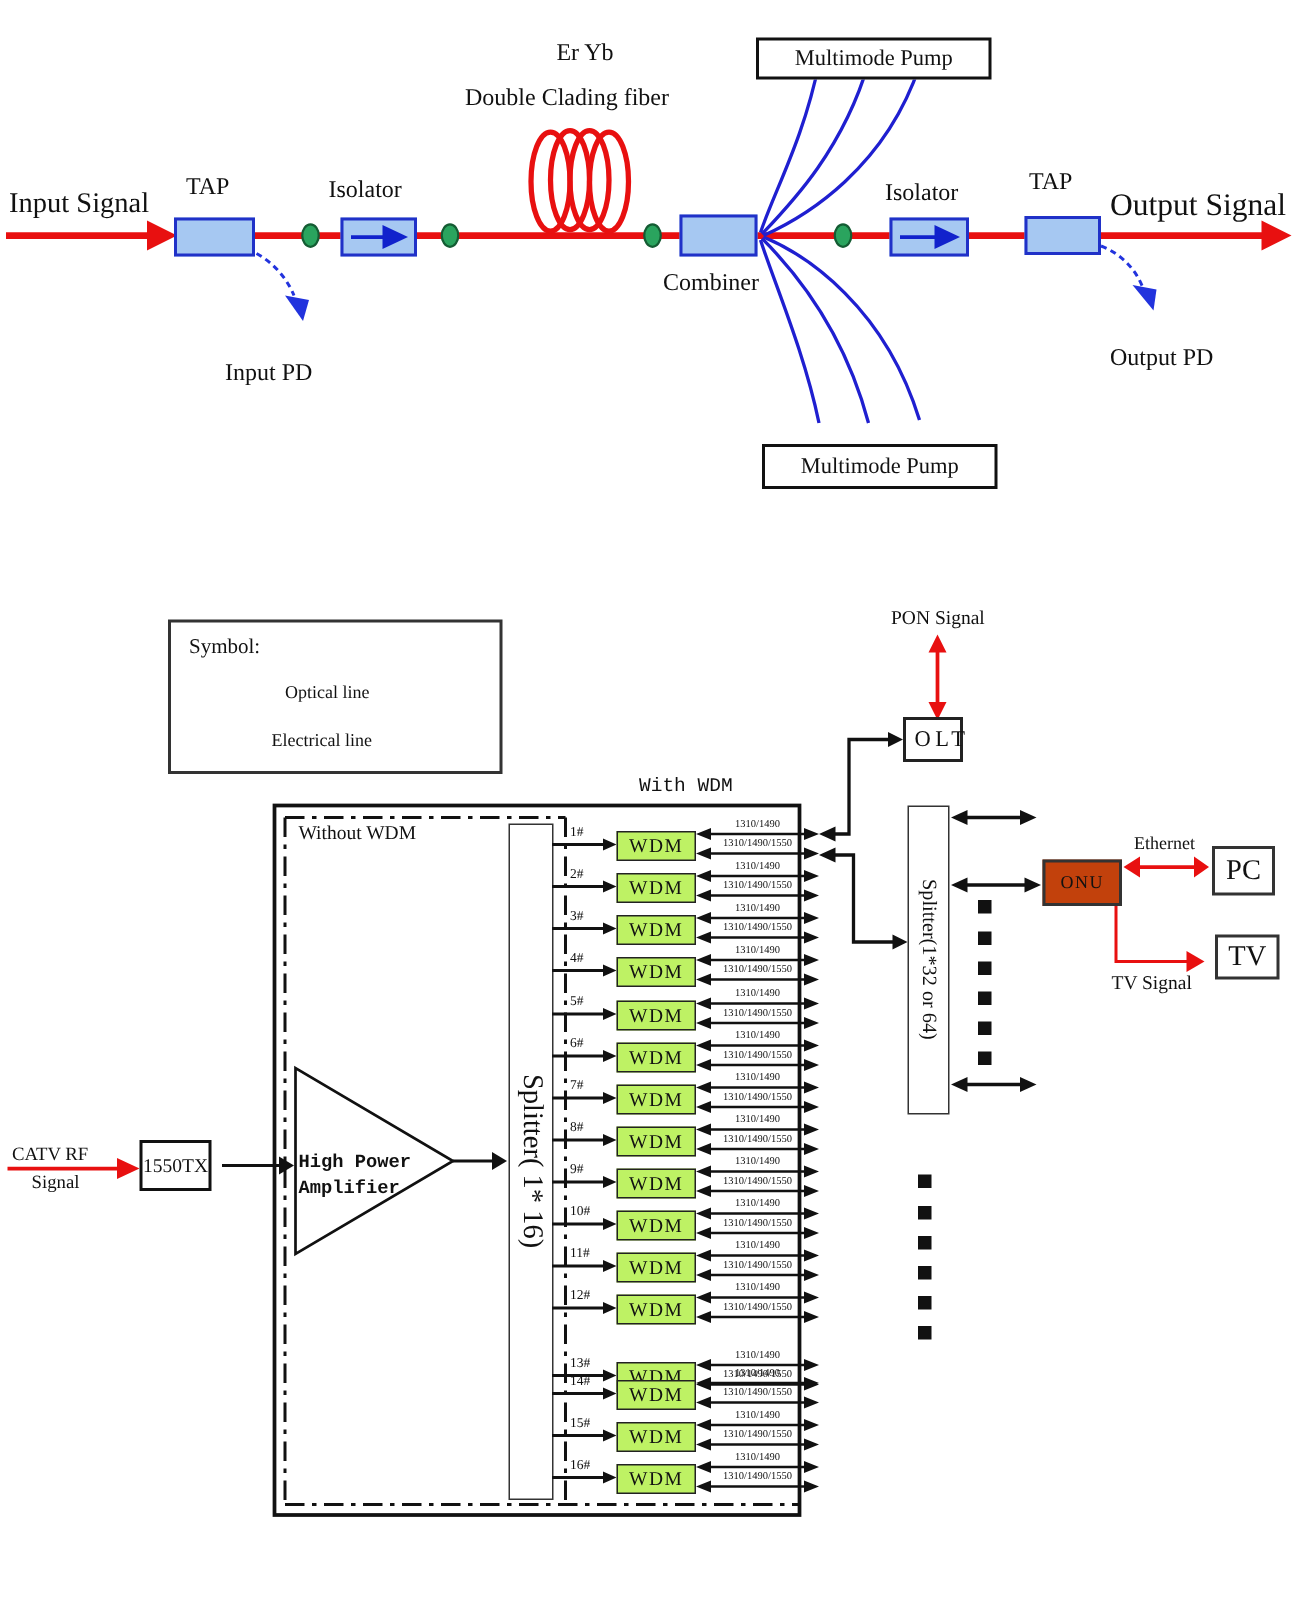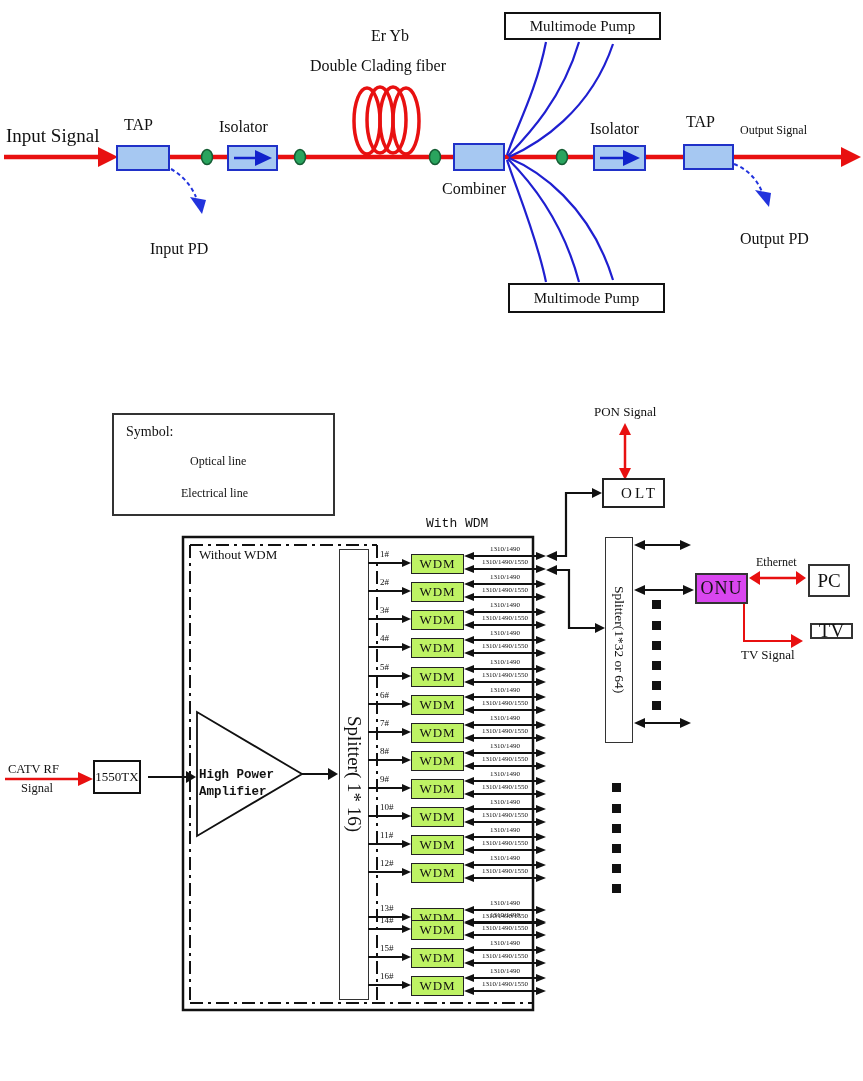--- a/index.html
+++ b/index.html
@@ -3,23 +3,23 @@
 <meta charset="utf-8">
 <style>
   html,body{margin:0;padding:0;background:#fff;}
   .stage{position:relative;width:863px;height:1081px;background:#fff;overflow:hidden;
          font-family:"Liberation Serif", serif;color:#111;}
   .stage svg.overlay{position:absolute;left:0;top:0;z-index:1;}
   .lbl{position:absolute;z-index:3;white-space:nowrap;line-height:1.15;}
   .box{position:absolute;z-index:2;display:flex;align-items:center;justify-content:center;box-sizing:border-box;}
   .bluebox{background:#a6c8f2;border:2px solid #2031c8;}
   .whitebox{background:#fff;border:2px solid #111;}
-  .pumpbox{font-size:15px;}
+  .pumpbox{font-size:15px;margin-top:13px;}
   .olt{border:2.5px solid #222;font-size:15px;letter-spacing:3px;background:#fff;}
-  .onu{border:2.5px solid #333;font-size:18px;letter-spacing:1px;background:#d946ef;}
+  .onu{border:2.5px solid #333;font-size:12px;letter-spacing:1px;background:#c2410c;}
   .pcbox,.tvbox{border:2px solid #333;font-size:19px;background:#fff;}
   .vbox{background:#fff;border:1.5px solid #333;}
   .vtext{writing-mode:vertical-rl;white-space:nowrap;}
   .legendbox{position:absolute;border:2px solid #333;background:#fff;z-index:2;box-sizing:border-box;}
   .wdm-row{position:absolute;left:368px;width:190px;height:30px;z-index:2;}
   .wdm-row svg{position:absolute;left:0;top:0;}
   .port-label{position:absolute;left:12px;top:1px;font-size:9px;z-index:3;}
   .wdm-box{position:absolute;left:43px;top:6px;width:53px;height:20px;background:#bef264;
            border:1.5px solid #222;box-sizing:border-box;display:flex;align-items:center;
            justify-content:center;font-size:13px;letter-spacing:1px;z-index:2;}
@@ -196,31 +196,31 @@
     <svg width="49" height="22" viewBox="0 0 49 22">
       <line x1="5" y1="11" x2="29" y2="11" stroke="#1122cc" stroke-width="2.5"></line>
       <polygon points="45,11 28,3 28,19" fill="#1122cc"></polygon>
     </svg>
   </div>
   <div class="lbl" style="left:590px;top:120px;font-size:16px;">Isolator</div>
 
   <div class="box bluebox" style="left:683px;top:144px;width:51px;height:26px;"></div>
   <div class="lbl" style="left:686px;top:113px;font-size:16px;">TAP</div>
 
-  <div class="lbl" style="left:740px;top:124px;font-size:12px;">Output Signal</div>
+  <div class="lbl" style="left:740px;top:124px;font-size:21px;">Output Signal</div>
   <div class="lbl" style="left:150px;top:240px;font-size:16px;">Input PD</div>
   <div class="lbl" style="left:740px;top:230px;font-size:16px;">Output PD</div>
 
   <div class="legendbox" style="left:112px;top:413px;width:223px;height:103px;"></div>
   <div class="lbl" style="left:126px;top:424px;font-size:14px;">Symbol:</div>
   <div class="lbl" style="left:190px;top:455px;font-size:12px;">Optical line</div>
   <div class="lbl" style="left:181px;top:487px;font-size:12px;">Electrical line</div>
 
   <div class="lbl" style="left:594px;top:405px;font-size:13px;">PON Signal</div>
-  <div class="box olt" style="left:602px;top:478px;width:63px;height:30px;padding-left:12px;">
+  <div class="box olt" style="left:602px;top:478px;width:40px;height:30px;padding-left:12px;">
     <span>OLT</span>
   </div>
 
   <div class="lbl" style="left:426px;top:517px;font-size:13px;font-family:Liberation Mono, monospace;">With WDM</div>
   <div class="lbl" style="left:199px;top:548px;font-size:13px;">Without WDM</div>
 
   <div class="lbl" style="left:8px;top:762px;font-size:12.5px;">CATV RF</div>
   <div class="lbl" style="left:21px;top:781px;font-size:12.5px;">Signal</div>
 
   <div class="box whitebox" style="left:93px;top:760px;width:48px;height:34px;font-size:13px;">
@@ -544,19 +544,19 @@
     </div>
   </div>
 
   <div class="box onu" style="left:695px;top:573px;width:53px;height:31px;">
     <span>ONU</span>
   </div>
   <div class="lbl" style="left:756px;top:556px;font-size:12px;">Ethernet</div>
   <div class="box pcbox" style="left:808px;top:564px;width:42px;height:33px;">
     <span>PC</span>
   </div>
-  <div class="box tvbox" style="left:810px;top:623px;width:43px;height:16px;">
+  <div class="box tvbox" style="left:810px;top:623px;width:43px;height:30px;">
     <span>TV</span>
   </div>
   <div class="lbl" style="left:741px;top:648px;font-size:13px;">TV Signal</div>
 
 
 </div>
 
 </body></html>

